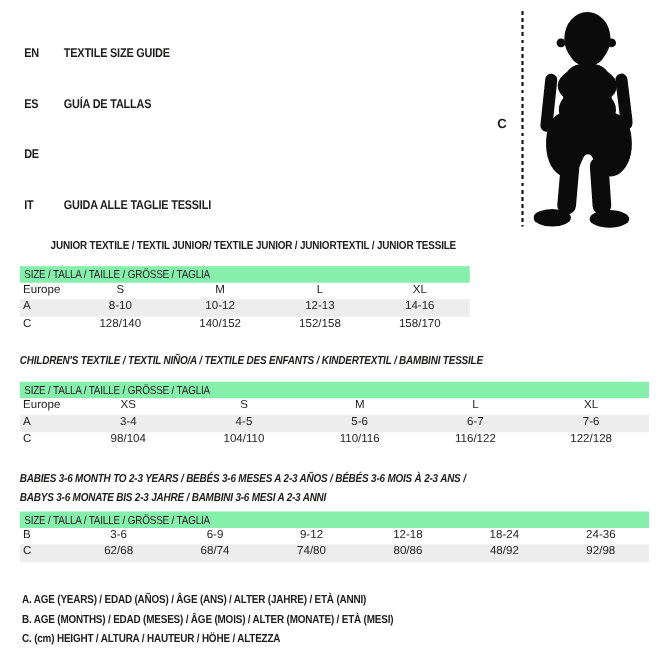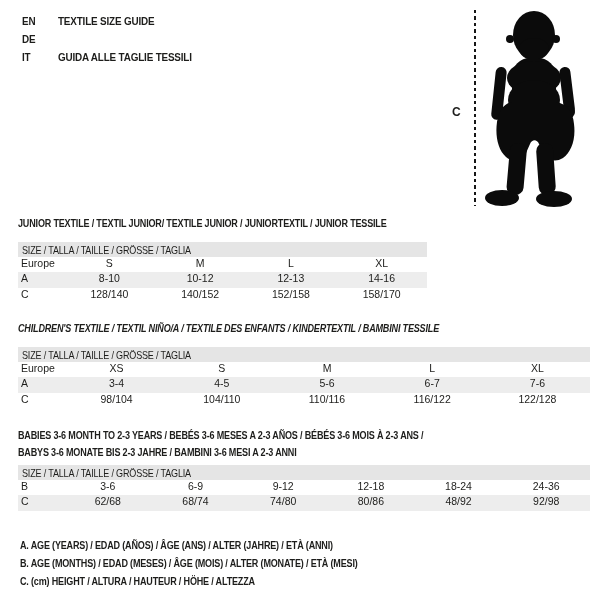--- a/index.html
+++ b/index.html
@@ -4,54 +4,58 @@
 <style>
   html,body{margin:0;padding:0;background:#fff;}
   .page{
     position:relative;width:600px;height:600px;background:#ffffff;
     font-family:"Liberation Sans", sans-serif;color:#1d1d1b;overflow:hidden;
   }
   .cond{display:inline-block;transform:scaleX(0.86);transform-origin:0 50%;
         white-space:nowrap;letter-spacing:-0.2px;}
   
   .lang-list{position:absolute;left:22px;top:12px;}
-  .lang-row{display:flex;height:18px;align-items:center;}
+  .lang-row{display:flex;height:18px;align-items:center;margin-top:28px;}
   .lang-code{width:36px;font-weight:bold;font-size:11.5px;}
   .lang-title{font-weight:bold;font-size:11.5px;}
   
   .hline{position:absolute;left:474px;top:10px;width:2px;height:196px;
     background:repeating-linear-gradient(to bottom,#161616 0 3.5px,transparent 3.5px 6.5px);}
   .hlabel{position:absolute;left:452px;top:105px;font-size:12px;font-weight:bold;}
   .baby{position:absolute;left:485px;top:8px;}
   
   .tbl-title{position:absolute;left:18px;font-size:10.5px;font-weight:bold;line-height:16.5px;}
   .tbl-title .cond{white-space:pre-line;}
   .tbl-box{position:absolute;left:18px;}
-  .size-header{height:15px;background:#e5e5e5;display:flex;align-items:center;
+  .size-header{height:15px;background:#86efac;display:flex;align-items:center;
     padding-left:4px;font-size:10.5px;box-sizing:border-box;}
   .trow{display:flex;height:15.4px;font-size:10.5px;}
   .rows .trow:nth-child(2){background:#ededed;}
   .tlabel{width:46px;padding-left:3px;box-sizing:border-box;}
   .tcell{flex:1;text-align:center;}
-  .t1-title{top:215px;} .t1-box{top:242px;width:409px;}
+  .t1-title{top:215px;margin-left:28px;} .t1-box{top:242px;width:409px;}
   .t2-title{top:320px;font-style:italic;} .t2-box{top:347px;width:572px;}
-  .t3-title{top:427px;} .t3-box{top:465px;width:572px;}
+  .t3-title{top:427px;font-style:italic;} .t3-box{top:465px;width:572px;}
   
   .notes{position:absolute;left:20px;top:533px;}
   .note{height:18px;display:flex;align-items:flex-end;font-size:10.5px;font-weight:bold;}
 </style>
 </head>
 <body>
 
 <div class="page">
 
   <section class="lang-list">
     <div class="lang-row">
       <span class="lang-code"><span class="cond">EN</span></span>
       <span class="lang-title"><span class="cond">TEXTILE SIZE GUIDE</span></span>
+    </div>
+    <div class="lang-row">
+      <span class="lang-code"><span class="cond">ES</span></span>
+      <span class="lang-title"><span class="cond">GUÍA DE TALLAS</span></span>
     </div>
     <div class="lang-row">
       <span class="lang-code"><span class="cond">DE</span></span>
     </div>
     <div class="lang-row">
       <span class="lang-code"><span class="cond">IT</span></span>
       <span class="lang-title"><span class="cond">GUIDA ALLE TAGLIE TESSILI</span></span>
     </div>
   </section>
 

